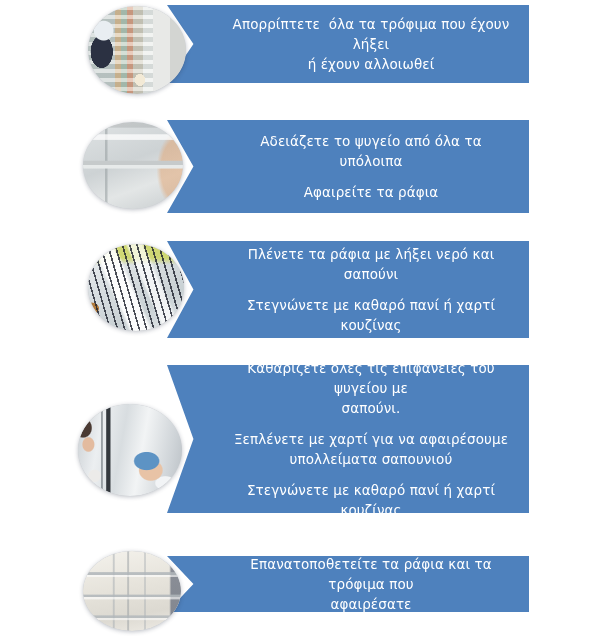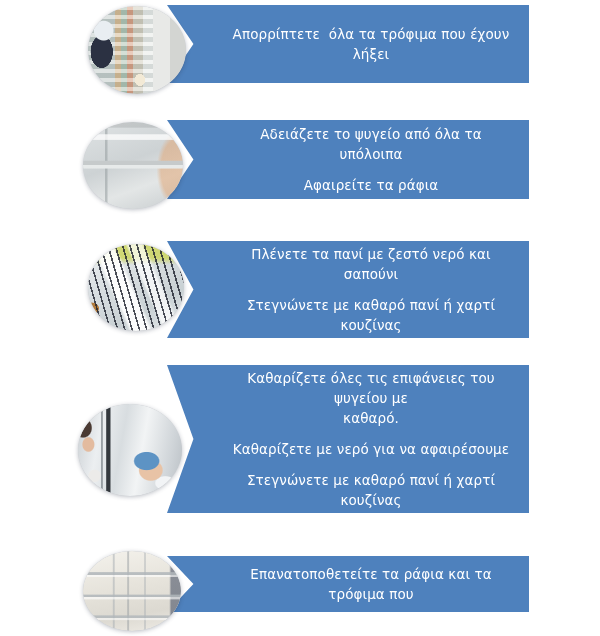--- a/index.html
+++ b/index.html
@@ -166,85 +166,88 @@
 </head>
 <body>
 
 <div id="infographic">
 
   <div class="step" style="top:0;height:100px;">
     <div class="banner" style="left:167px;top:5px;width:362px;height:78px;">
       <div class="banner-text-wrap">
         <div class="para">
           <div class="line">Απορρίπτετε  όλα τα τρόφιμα που έχουν λήξει</div>
+          <div class="line">ή έχουν αλλοιωθεί</div>
         </div>
       </div>
     </div>
     <div class="photo" style="left:88px;top:6px;width:98px;height:88px;">
       <div class="pic pic-1"></div>
     </div>
   </div>
 
   <div class="step" style="top:0;height:0;">
-    <div class="banner" style="left:167px;top:120px;width:362px;height:79px;">
+    <div class="banner" style="left:167px;top:120px;width:362px;height:93px;">
       <div class="banner-text-wrap">
         <div class="para">
           <div class="line">Αδειάζετε το ψυγείο από όλα τα υπόλοιπα</div>
         </div>
         <div class="para">
           <div class="line">Αφαιρείτε τα ράφια</div>
         </div>
       </div>
     </div>
     <div class="photo" style="left:83px;top:122px;width:100px;height:87px;">
       <div class="pic pic-2"></div>
     </div>
   </div>
 
   <div class="step" style="top:0;height:0;">
     <div class="banner" style="left:167px;top:241px;width:362px;height:97px;">
       <div class="banner-text-wrap">
         <div class="para">
-          <div class="line">Πλένετε τα πανί με ζεστό νερό και σαπούνι</div>
+          <div class="line">Πλένετε τα ράφια με λήξει νερό και σαπούνι</div>
         </div>
         <div class="para">
           <div class="line">Στεγνώνετε με καθαρό πανί ή χαρτί κουζίνας</div>
         </div>
       </div>
     </div>
     <div class="photo" style="left:88px;top:244px;width:96px;height:87px;">
       <div class="pic pic-3"></div>
     </div>
   </div>
 
   <div class="step" style="top:0;height:0;">
     <div class="banner" style="left:167px;top:365px;width:362px;height:148px;">
       <div class="banner-text-wrap">
         <div class="para">
           <div class="line">Καθαρίζετε όλες τις επιφάνειες του ψυγείου με</div>
-          <div class="line">καθαρό.</div>
-        </div>
-        <div class="para">
-          <div class="line">Καθαρίζετε με νερό για να αφαιρέσουμε</div>
+          <div class="line">σαπούνι.</div>
+        </div>
+        <div class="para">
+          <div class="line">Ξεπλένετε με χαρτί για να αφαιρέσουμε</div>
+          <div class="line">υπολλείματα σαπουνιού</div>
         </div>
         <div class="para">
           <div class="line">Στεγνώνετε με καθαρό πανί ή χαρτί κουζίνας</div>
         </div>
       </div>
     </div>
     <div class="photo" style="left:78px;top:404px;width:104px;height:92px;">
       <div class="pic pic-4"></div>
     </div>
   </div>
 
   <div class="step" style="top:0;height:0;">
     <div class="banner" style="left:167px;top:556px;width:362px;height:56px;">
       <div class="banner-text-wrap">
         <div class="para">
           <div class="line">Επανατοποθετείτε τα ράφια και τα τρόφιμα που</div>
+          <div class="line">αφαιρέσατε</div>
         </div>
       </div>
     </div>
     <div class="photo" style="left:83px;top:551px;width:98px;height:80px;">
       <div class="pic pic-5"></div>
     </div>
   </div>
 
 </div>
 

